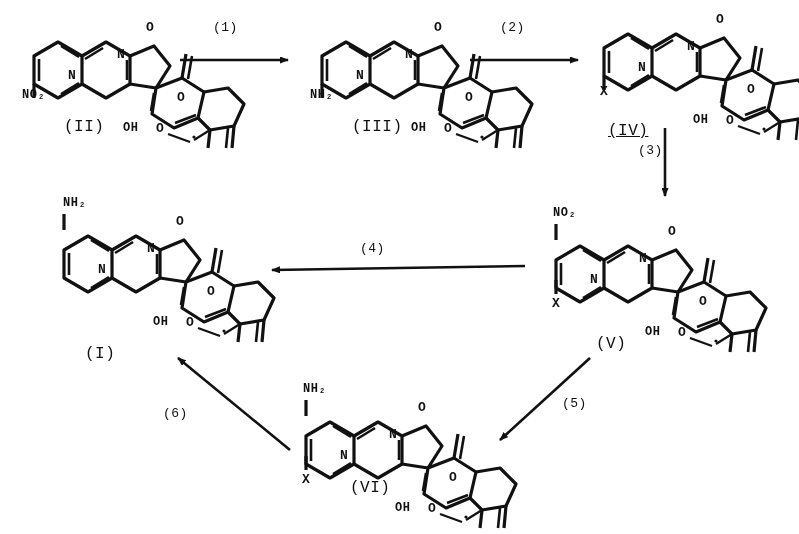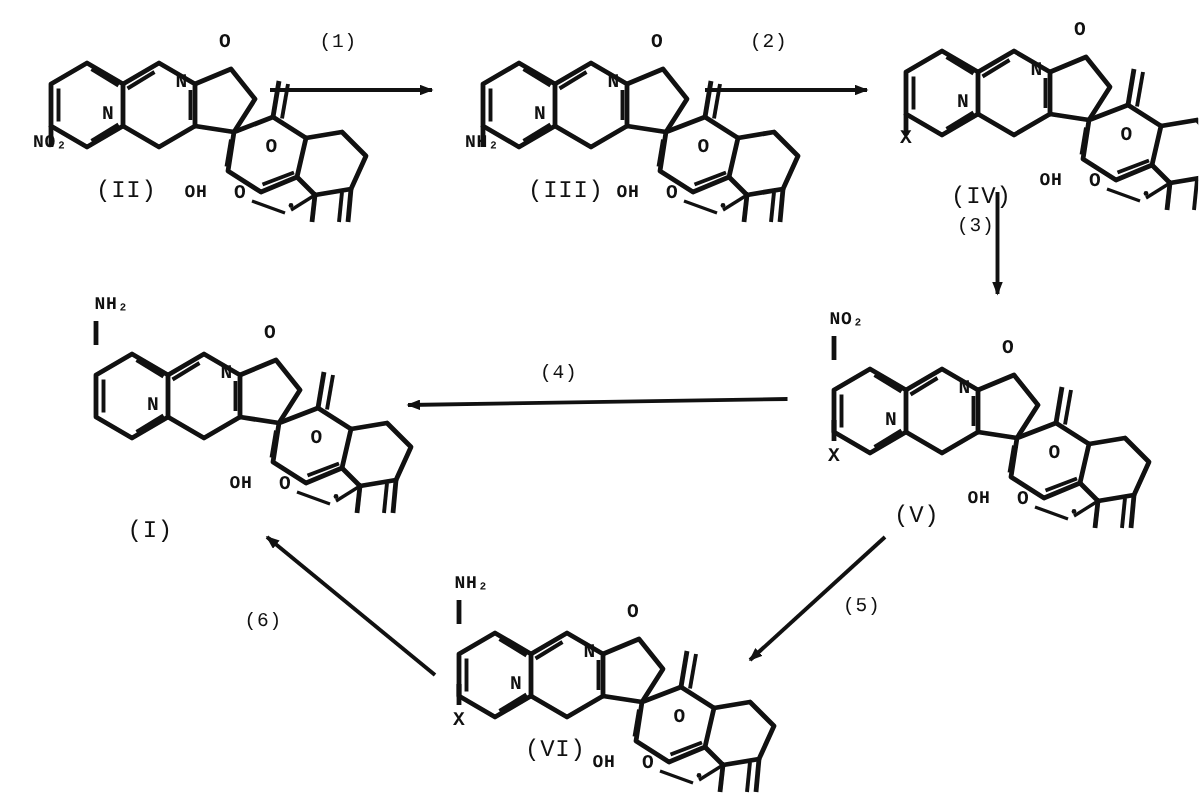--- a/index.html
+++ b/index.html
@@ -155,41 +155,41 @@
   <div class="struct-label" style="left:411px;top:121px;font-weight:bold;font-size:12px;">OH</div>
   <div class="struct-label" style="left:352px;top:118px;">(III)</div>
 
   <div class="struct-label" style="left:600px;top:84px;font-weight:bold;font-size:13px;">X</div>
   <div class="struct-label" style="left:638px;top:60px;font-weight:bold;font-size:13px;">N</div>
   <div class="struct-label" style="left:687px;top:39px;font-weight:bold;font-size:13px;">N</div>
   <div class="struct-label" style="left:716px;top:12px;font-weight:bold;font-size:13px;">O</div>
   <div class="struct-label" style="left:747px;top:82px;font-weight:bold;font-size:13px;">O</div>
   <div class="struct-label" style="left:726px;top:113px;font-weight:bold;font-size:13px;">O</div>
   <div class="struct-label" style="left:693px;top:113px;font-weight:bold;font-size:12px;">OH</div>
-  <div class="struct-label" style="left:634px;top:122px;">(IV)</div>
+  <div class="struct-label" style="left:608px;top:122px;text-decoration:underline;">(IV)</div>
 
   <div class="struct-label" style="left:553px;top:206px;font-weight:bold;font-size:12px;">NO₂</div>
   <div class="struct-label" style="left:552px;top:296px;font-weight:bold;font-size:13px;">X</div>
   <div class="struct-label" style="left:590px;top:272px;font-weight:bold;font-size:13px;">N</div>
   <div class="struct-label" style="left:639px;top:251px;font-weight:bold;font-size:13px;">N</div>
   <div class="struct-label" style="left:668px;top:224px;font-weight:bold;font-size:13px;">O</div>
   <div class="struct-label" style="left:699px;top:294px;font-weight:bold;font-size:13px;">O</div>
   <div class="struct-label" style="left:678px;top:325px;font-weight:bold;font-size:13px;">O</div>
   <div class="struct-label" style="left:645px;top:325px;font-weight:bold;font-size:12px;">OH</div>
   <div class="struct-label" style="left:596px;top:335px;">(V)</div>
 
   <div class="struct-label" style="left:303px;top:382px;font-weight:bold;font-size:12px;">NH₂</div>
   <div class="struct-label" style="left:302px;top:472px;font-weight:bold;font-size:13px;">X</div>
   <div class="struct-label" style="left:340px;top:448px;font-weight:bold;font-size:13px;">N</div>
   <div class="struct-label" style="left:389px;top:427px;font-weight:bold;font-size:13px;">N</div>
   <div class="struct-label" style="left:418px;top:400px;font-weight:bold;font-size:13px;">O</div>
   <div class="struct-label" style="left:449px;top:470px;font-weight:bold;font-size:13px;">O</div>
   <div class="struct-label" style="left:428px;top:501px;font-weight:bold;font-size:13px;">O</div>
   <div class="struct-label" style="left:395px;top:501px;font-weight:bold;font-size:12px;">OH</div>
-  <div class="struct-label" style="left:350px;top:491px;">(VI)</div>
+  <div class="struct-label" style="left:350px;top:479px;">(VI)</div>
 
   <div class="struct-label" style="left:63px;top:196px;font-weight:bold;font-size:12px;">NH₂</div>
   <div class="struct-label" style="left:98px;top:262px;font-weight:bold;font-size:13px;">N</div>
   <div class="struct-label" style="left:147px;top:241px;font-weight:bold;font-size:13px;">N</div>
   <div class="struct-label" style="left:176px;top:214px;font-weight:bold;font-size:13px;">O</div>
   <div class="struct-label" style="left:207px;top:284px;font-weight:bold;font-size:13px;">O</div>
   <div class="struct-label" style="left:186px;top:315px;font-weight:bold;font-size:13px;">O</div>
   <div class="struct-label" style="left:153px;top:315px;font-weight:bold;font-size:12px;">OH</div>
   <div class="struct-label" style="left:85px;top:345px;">(I)</div>
 

